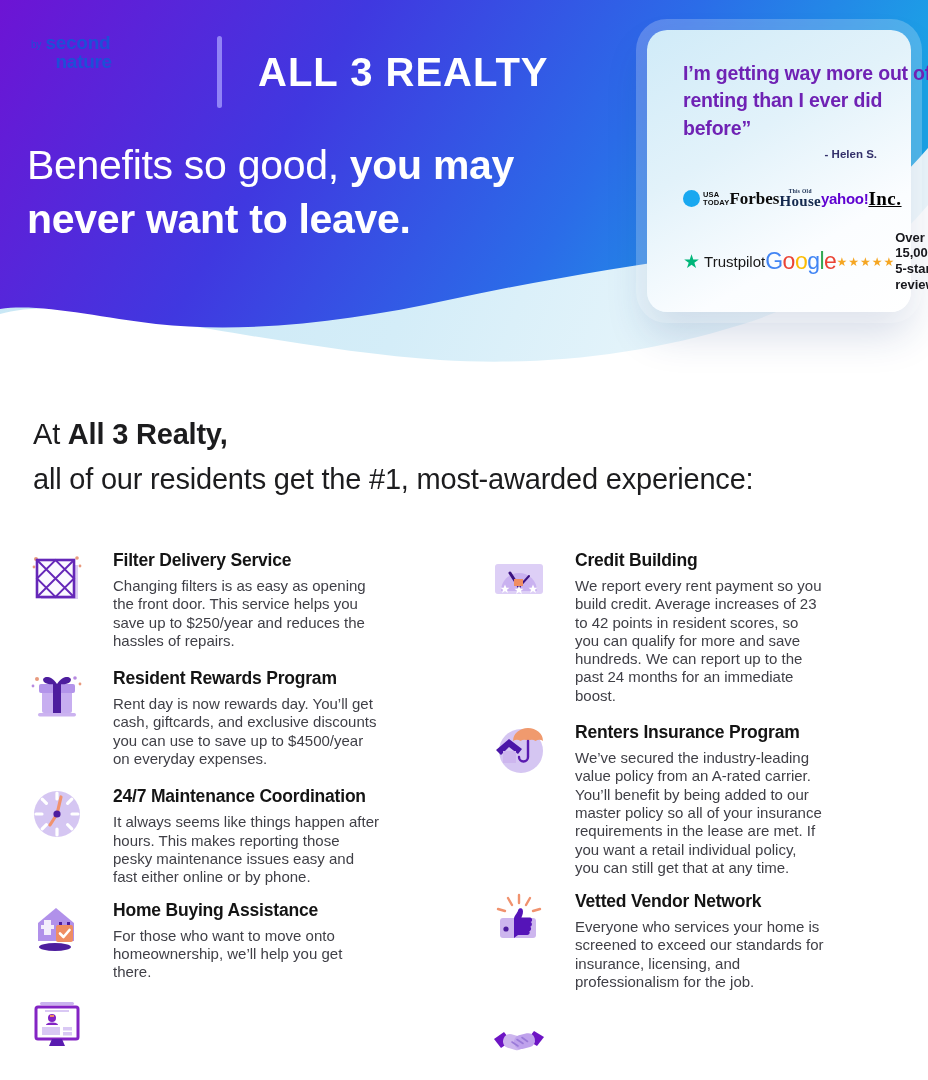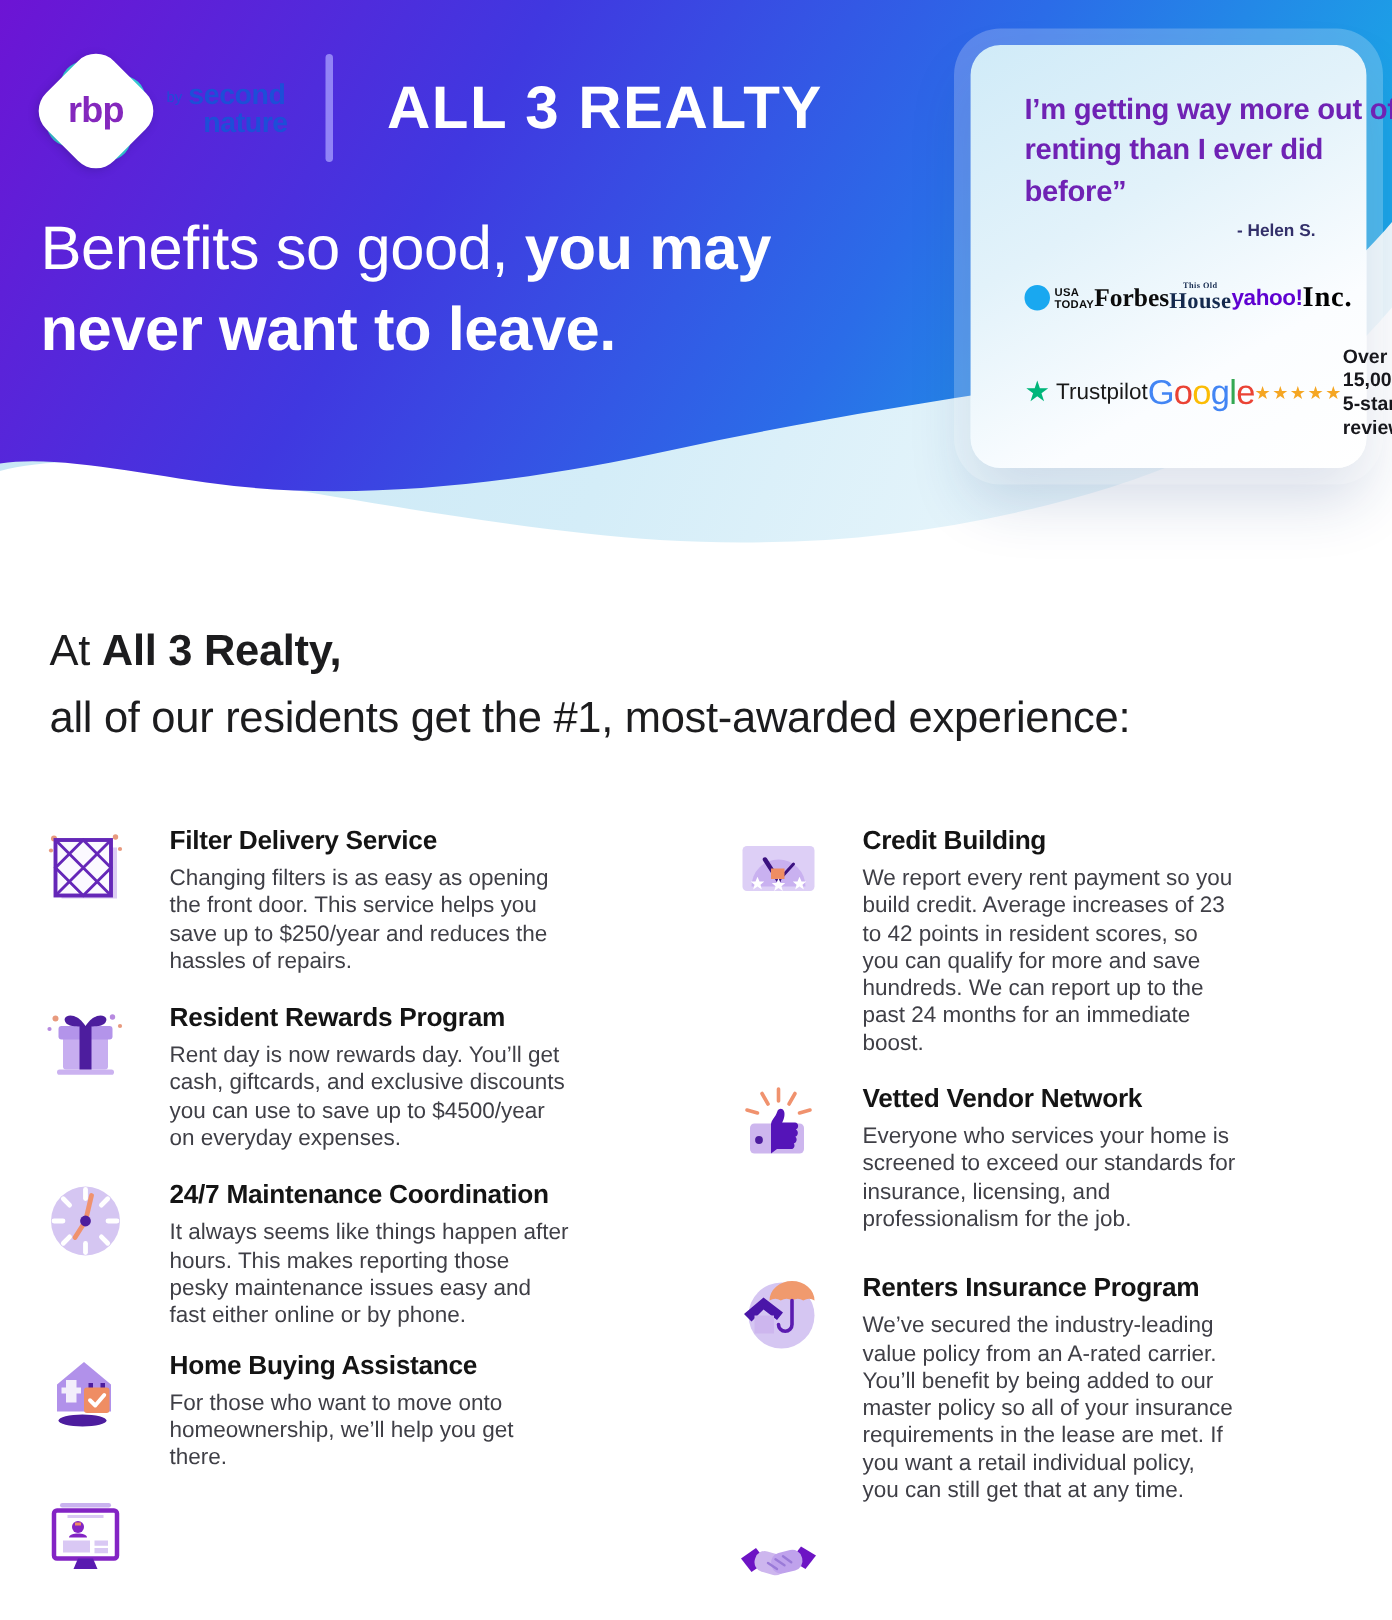--- a/index.html
+++ b/index.html
@@ -39,21 +39,21 @@
   .attribution{text-align:right;color:#33306a;font-size:11.5px;font-weight:bold;margin:6px 6px 0 0;}
   .press-row{display:flex;align-items:center;justify-content:space-between;margin-top:28px;padding-right:4px;}
   .usat{display:flex;align-items:center;gap:3px;}
   .usat-circle{width:17px;height:17px;border-radius:50%;background:#19a8f0;flex:none;}
   .usat-text{font-size:7.5px;font-weight:bold;line-height:1.1;color:#0c0c0c;letter-spacing:.2px;}
   .forbes{font-family:"Liberation Serif",serif;font-weight:bold;font-size:17px;color:#0c0c0c;}
   .house{text-align:center;color:#14294e;font-family:"Liberation Serif",serif;line-height:1;}
   .house-small{font-size:5.5px;font-weight:bold;letter-spacing:.3px;}
   .house-big{font-size:15px;font-weight:bold;letter-spacing:.3px;}
   .yahoo{font-size:15px;font-weight:800;color:#5f01d1;letter-spacing:-.3px;}
-  .inc{font-family:"Liberation Serif",serif;font-weight:900;font-size:19px;color:#000;letter-spacing:.5px;}
+  .inc{font-family:"Liberation Serif",serif;font-weight:900;font-size:19px;color:#000;letter-spacing:.5px;text-decoration:underline;}
   .review-row{display:flex;align-items:center;justify-content:space-between;margin-top:20px;padding-right:2px;}
   .trustpilot{display:flex;align-items:center;gap:4px;}
   .tp-star{color:#00b67a;font-size:19px;line-height:1;}
   .tp-name{font-size:15px;color:#191919;}
   .google{display:flex;flex-direction:row;align-items:center;line-height:1;}
   .google-word{font-size:23px;font-weight:500;letter-spacing:-.5px;}
   .google-stars{color:#f5a623;font-size:12px;letter-spacing:1px;margin-top:1px;}
   .review-count{font-size:13px;font-weight:bold;color:#17171c;line-height:1.2;}
   
   .intro{position:absolute;left:33px;top:412px;font-size:29px;color:#1c1c1e;line-height:1.55;
@@ -87,25 +87,20 @@
         <stop offset="0" stop-color="#c6e6f4"></stop>
         <stop offset="0.55" stop-color="#d4edf8"></stop>
         <stop offset="1" stop-color="#eef8fc"></stop>
       </linearGradient>
     </defs>
     <path d="M0,0 H928 V205 C880,262 820,300 740,325 C640,356 540,366 440,360 C330,353 180,322 90,310 C55,306 20,308 0,314 Z" fill="url(#gradCyan)"></path>
     <path d="M0,0 H928 V148 C878,208 812,238 724,252 C630,266 540,280 448,300 C352,321 248,334 156,324 C96,317 40,303 0,309 Z" fill="url(#gradHero)"></path>
   </svg>
 
   <div class="logo-wrap">
-    <div class="badge">
-      <div class="badge-teal"></div>
-      <div class="badge-white"></div>
-      <div class="badge-text">rbp</div>
-    </div>
     <div class="byline">
       <span class="by">by</span>
       <span class="brand-name">
         <span>second</span>
         <span class="n2">nature</span>
       </span>
     </div>
   </div>
   <div class="divider"></div>
   <div class="company">ALL 3 REALTY</div>
@@ -279,20 +274,37 @@
           <path transform="translate(41,38) scale(0.9)" d="M0,-5 L1.5,-1.5 L5,-1.5 L2.2,0.9 L3.2,4.5 L0,2.3 L-3.2,4.5 L-2.2,0.9 L-5,-1.5 L-1.5,-1.5 Z"></path>
         </g>
       </svg>
     </div>
     <div class="itext">
       <div class="ititle">Credit Building</div>
       <div class="idesc">We report every rent payment so you build credit. Average increases of 23 to 42 points in resident scores, so you can qualify for more and save hundreds. We can report up to the past 24 months for an immediate boost.</div>
     </div>
   </div>
 
+  <div class="item mbr2">
+    <div class="icon-box">
+      <svg width="54" height="54" viewBox="0 0 54 54">
+        <circle cx="29" cy="28" r="22" fill="#d5c6f2"></circle>
+        <line x1="36" y1="8" x2="36" y2="15" stroke="#5a1bb0" stroke-width="2" stroke-linecap="round"></line>
+        <path d="M21 18 A15 13 0 0 1 51 18 Q47.5 15.5 43.5 18 Q40 15.5 36 18 Q32.5 15.5 28.5 18 Q25 15.5 21 18 Z" fill="#f09a6e"></path>
+        <path d="M36 18 V34 a4.5 4.5 0 0 1 -9 0" stroke="#5a1bb0" stroke-width="2.4" fill="none" stroke-linecap="round"></path>
+        <path d="M4 27 L17 16 L30 26 L26 31 L17 24 L9 32 Z" fill="#4a16a8"></path>
+        <rect x="11" y="28" width="13" height="12" fill="#cdb6ee"></rect>
+      </svg>
+    </div>
+    <div class="itext">
+      <div class="ititle">Renters Insurance Program</div>
+      <div class="idesc">We’ve secured the industry-leading value policy from an A-rated carrier. You’ll benefit by being added to our master policy so all of your insurance requirements in the lease are met. If you want a retail individual policy, you can still get that at any time.</div>
+    </div>
+  </div>
+
   <div class="item mbr3">
     <div class="icon-box">
       <svg width="54" height="54" viewBox="0 0 54 54">
         <g stroke="#f0926e" stroke-width="2.4" stroke-linecap="round">
           <line x1="20" y1="13" x2="16" y2="6"></line>
             <line x1="27" y1="11" x2="27" y2="3"></line>
           <line x1="34" y1="13" x2="38" y2="6"></line>
             <line x1="13" y1="19" x2="6" y2="17"></line>
           <line x1="41" y1="19" x2="48" y2="17"></line>
         </g>
@@ -300,37 +312,20 @@
         <circle cx="14" cy="37" r="2.6" fill="#4d1d9e"></circle>
         <path d="M22 46 V27 C22 23.5 25 22 26.2 18 C26.8 15.8 29.6 15.4 30.6 17.6 C31.6 19.8 30.6 23.4 29.4 25.4 H38 C40.6 25.4 40.8 29.4 38.6 30 C40.6 31 40.2 34.2 38.2 34.8 C39.8 36 39.2 38.8 37.2 39.3 C38.2 40.5 37.6 43 35.4 43 H26 Z" fill="#5514b8"></path>
       </svg>
     </div>
     <div class="itext">
       <div class="ititle">Vetted Vendor Network</div>
       <div class="idesc">Everyone who services your home is screened to exceed our standards for insurance, licensing, and professionalism for the job.</div>
     </div>
   </div>
 
-  <div class="item mbr2">
-    <div class="icon-box">
-      <svg width="54" height="54" viewBox="0 0 54 54">
-        <circle cx="29" cy="28" r="22" fill="#d5c6f2"></circle>
-        <line x1="36" y1="8" x2="36" y2="15" stroke="#5a1bb0" stroke-width="2" stroke-linecap="round"></line>
-        <path d="M21 18 A15 13 0 0 1 51 18 Q47.5 15.5 43.5 18 Q40 15.5 36 18 Q32.5 15.5 28.5 18 Q25 15.5 21 18 Z" fill="#f09a6e"></path>
-        <path d="M36 18 V34 a4.5 4.5 0 0 1 -9 0" stroke="#5a1bb0" stroke-width="2.4" fill="none" stroke-linecap="round"></path>
-        <path d="M4 27 L17 16 L30 26 L26 31 L17 24 L9 32 Z" fill="#4a16a8"></path>
-        <rect x="11" y="28" width="13" height="12" fill="#cdb6ee"></rect>
-      </svg>
-    </div>
-    <div class="itext">
-      <div class="ititle">Renters Insurance Program</div>
-      <div class="idesc">We’ve secured the industry-leading value policy from an A-rated carrier. You’ll benefit by being added to our master policy so all of your insurance requirements in the lease are met. If you want a retail individual policy, you can still get that at any time.</div>
-    </div>
-  </div>
-
   <div class="item">
     <div class="icon-box">
       <svg width="54" height="54" viewBox="0 0 54 54">
         <polygon points="2,21 12,14 19,23 9,30" fill="#6d14c4"></polygon>
         <polygon points="52,19 42,13 35,22 45,28" fill="#6d14c4"></polygon>
         <rect x="11" y="17" width="21" height="14" rx="6.5" fill="#cdb6ee" transform="rotate(16 21 24)"></rect>
         <rect x="22" y="16" width="21" height="14" rx="6.5" fill="#bfa2ec" transform="rotate(-14 33 23)"></rect>
         <path d="M20 24 L26 28 M25 21.5 L31 25.5 M30 19.5 L35.5 23.5" stroke="#9a7ad8" stroke-width="1.6" stroke-linecap="round"></path>
       </svg>
     </div>

